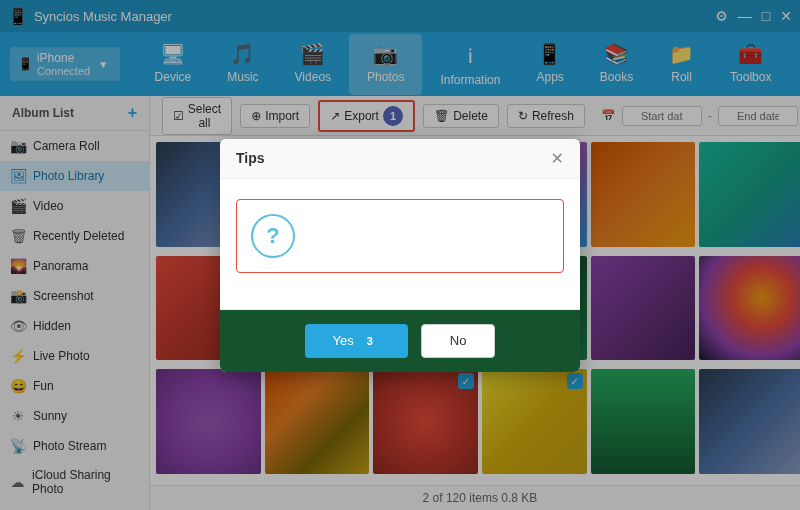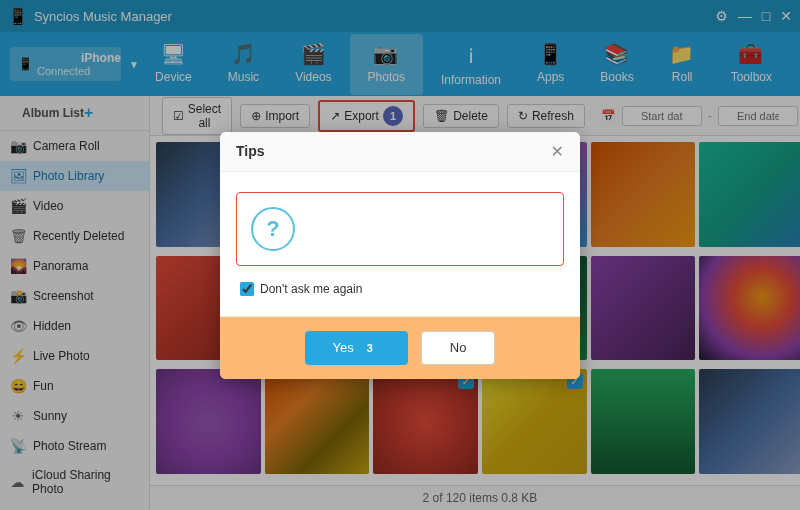--- a/index.html
+++ b/index.html
@@ -65,21 +65,22 @@
     .sidebar {
       width: 150px;
       background: #f7f7f7;
       border-right: 1px solid #ddd;
       overflow-y: auto;
       flex-shrink: 0;
     }
     .sidebar-header {
       display: flex;
       align-items: center;
-      padding: 8px 22px;
+      justify-content: space-between;
+      padding: 8px 12px;
       font-size: 12px;
       font-weight: 600;
       color: #555;
       border-bottom: 1px solid #e0e0e0;
     }
     .sidebar-item {
       display: flex;
       align-items: center;
       padding: 7px 10px;
       font-size: 12px;
@@ -279,21 +280,21 @@
       height: 14px;
       accent-color: #29a8e0;
     }
     .modal-checkbox-label { font-size: 12px; color: #333; }
     .modal-footer {
       display: flex;
       justify-content: center;
       gap: 13px;
       padding: 14px 16px;
       border-top: 1px solid #eee;
-      background: #fdba74;
+      background: #14532d;
     }
     .btn-yes {
       background: #29a8e0;
       color: white;
       border: none;
       border-radius: 4px;
       padding: 7px 28px;
       font-size: 13px;
       cursor: pointer;
       display: flex;
@@ -324,21 +325,21 @@
     <span style="cursor:pointer;">―</span>
     <span style="cursor:pointer;">□</span>
     <span style="cursor:pointer;">✕</span>
   </div>
 </div>
 
 <div class="nav-bar">
   <div class="device-info">
     <span>📱</span>
     <div>
-      <div style="font-weight:700;margin-left:44px;">iPhone</div>
+      <div style="font-weight:400;">iPhone</div>
       <div class="connected">Connected</div>
     </div>
     <span style="margin-left:4px; color:white; font-size:10px;">▼</span>
   </div>
   <div class="nav-items">
     <div class="nav-item">
       <span class="nav-icon">🖥</span>
       <span>Device</span>
     </div>
     <div class="nav-item">
@@ -500,24 +501,20 @@
 <div class="modal-overlay">
   <div class="modal">
     <div class="modal-header">
       <span class="modal-header-title">Tips</span>
       <button class="modal-close">✕</button>
     </div>
     <div class="modal-body">
       <div class="modal-message-row">
         <div class="modal-question-icon">?</div>
       </div>
-      <div class="modal-checkbox-row">
-        <input type="checkbox" class="modal-checkbox" checked="" style="">
-        <label class="modal-checkbox-label">Don't ask me again</label>
-      </div>
     </div>
     <div class="modal-footer">
       <button class="btn-yes">
         <span>Yes</span>
         <span class="badge-circle badge-3">3</span>
       </button>
       <button class="btn-no">
         <span>No</span>
       </button>
     </div>

